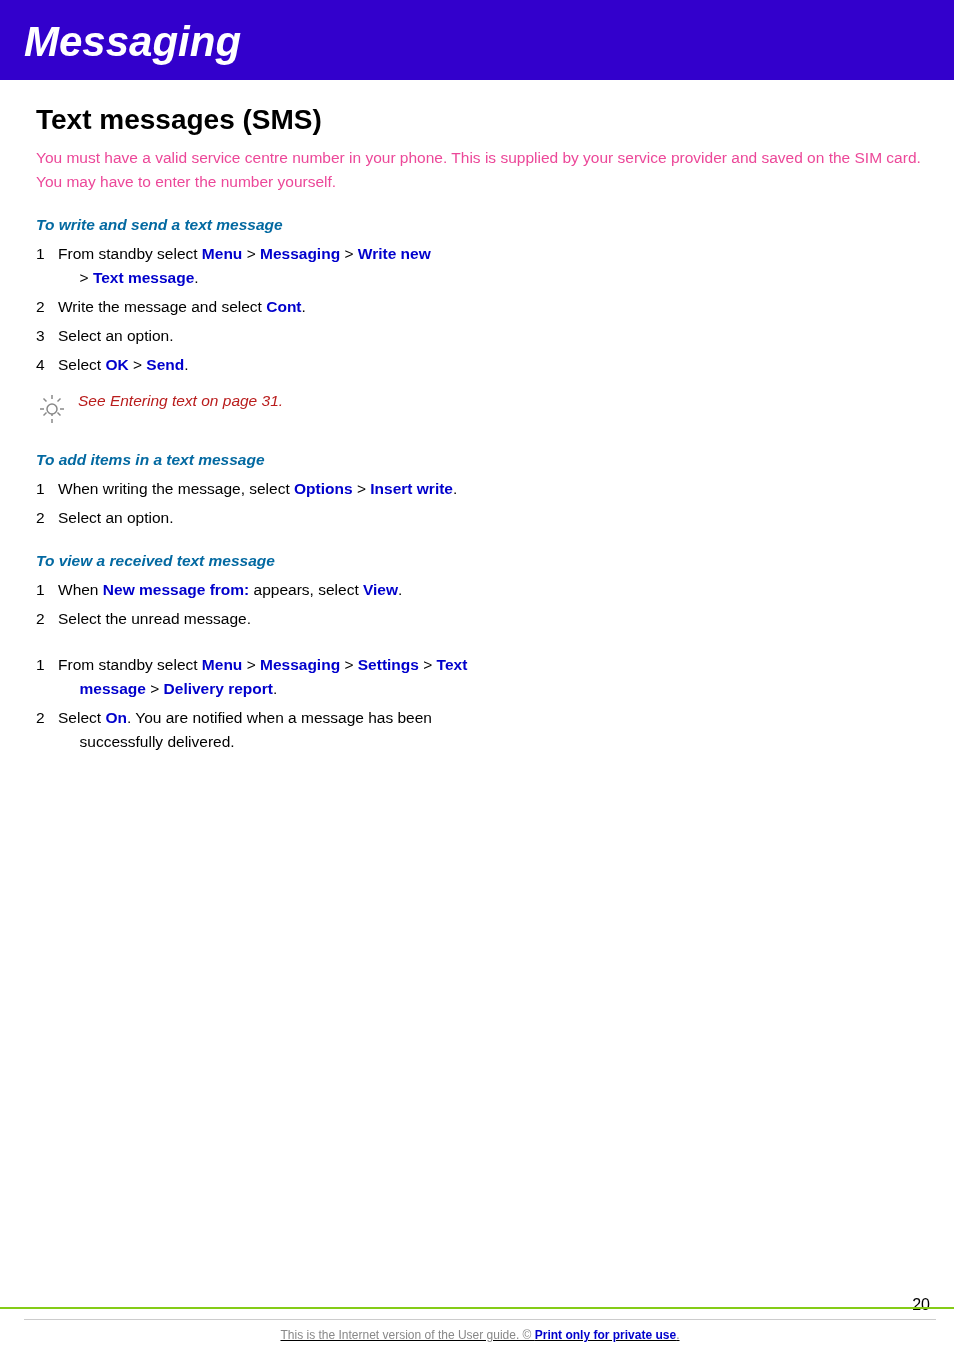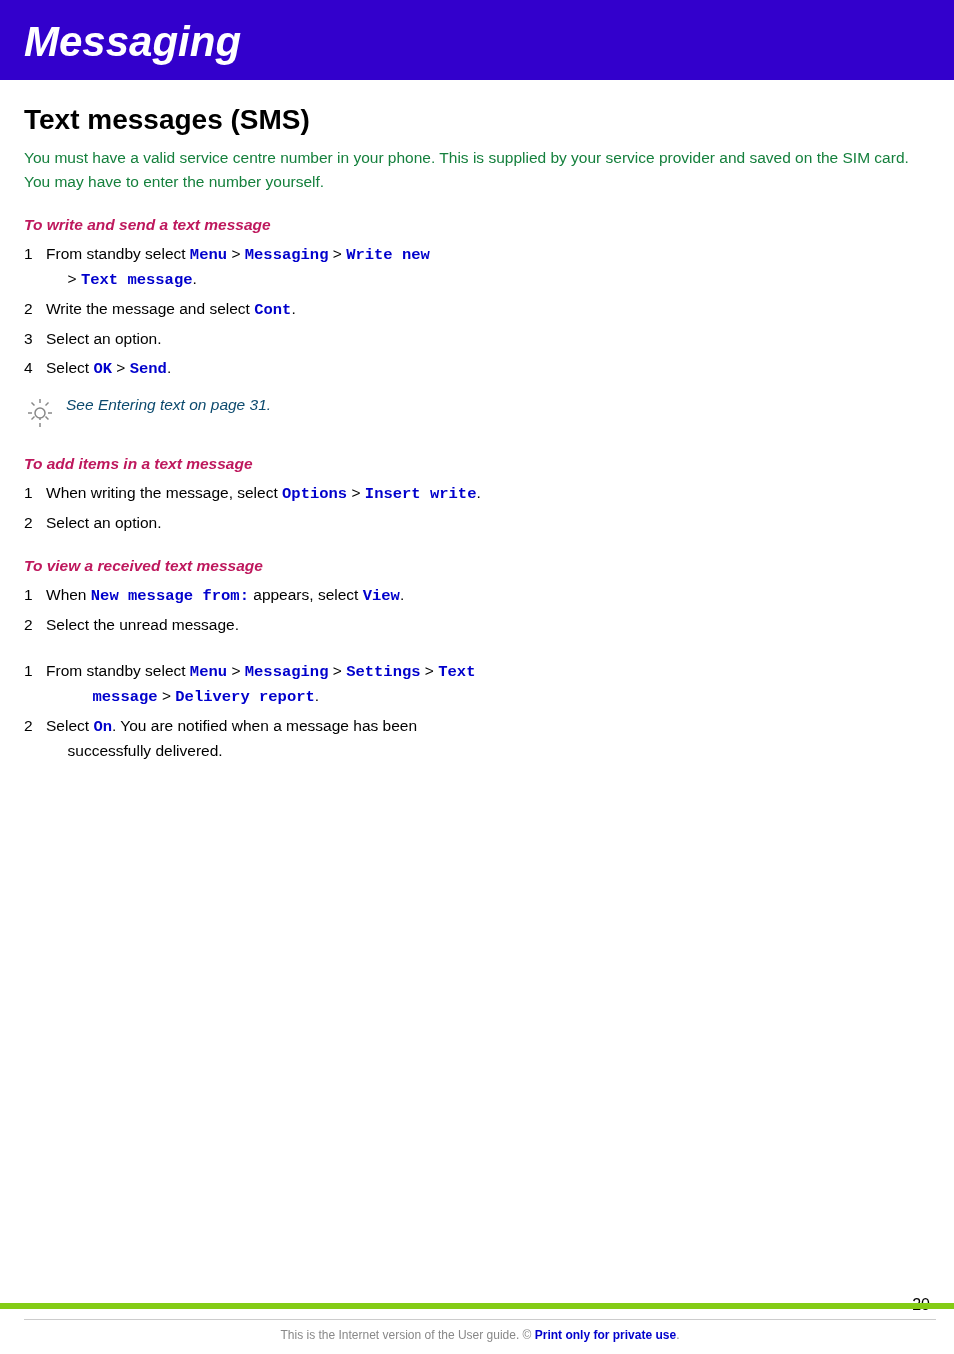--- a/index.html
+++ b/index.html
@@ -25,47 +25,47 @@
     }
 
     .header-title {
       color: #ffffff;
       font-size: 42px;
       font-weight: bold;
       font-style: italic;
     }
 
     .content {
-      padding: 0 24px 60px 24px;
+      padding: 0 24px 60px 36px;
     }
 
     .section-title {
       font-size: 28px;
       font-weight: bold;
       margin-bottom: 10px;
       color: #000000;
     }
 
     .intro-text {
       font-size: 15.5px;
       line-height: 1.55;
       margin-bottom: 22px;
-      color: #15803d;
+      color: #ec4899;
     }
 
     .subsection {
       margin-bottom: 22px;
     }
 
     .subsection-title {
       font-size: 15.5px;
       font-weight: bold;
       font-style: italic;
       margin-bottom: 8px;
-      color: #be185d;
+      color: #0369a1;
     }
 
     .step-list {
       list-style: none;
       padding: 0;
       margin: 0;
     }
 
     .step-list li {
       display: flex;
@@ -81,21 +81,20 @@
       color: #000000;
     }
 
     .step-text {
       flex: 1;
     }
 
     .blue-link {
       color: #0000cc;
       font-weight: bold;
-      font-family: Liberation Mono, monospace;
     }
 
     .tip-box {
       display: flex;
       align-items: flex-start;
       margin: 12px 0 18px 0;
       gap: 10px;
     }
 
     .tip-icon {
@@ -108,21 +107,21 @@
 
     .tip-icon-svg {
       display: inline-block;
       width: 32px;
       height: 32px;
     }
 
     .tip-text {
       font-size: 15.5px;
       font-style: italic;
-      color: #0c4a6e;
+      color: #b91c1c;
       line-height: 1.55;
     }
 
     .bullet-list {
       list-style: none;
       padding: 0;
       margin: 0;
     }
 
     .bullet-list li {
@@ -139,21 +138,22 @@
       line-height: 1.4;
       color: #000000;
     }
 
     .footer {
       position: absolute;
       bottom: 0;
       left: 0;
       right: 0;
       padding: 10px 18px 12px 24px;
-      border-top: 6px solid #84cc16;
+      border-top: 2px solid #84cc16;
+      text-decoration: underline;
     }
 
     .footer-text {
       font-size: 12px;
       color: #888888;
       text-align: center;
     }
 
     .footer-text .print-link {
       color: #0000cc;

